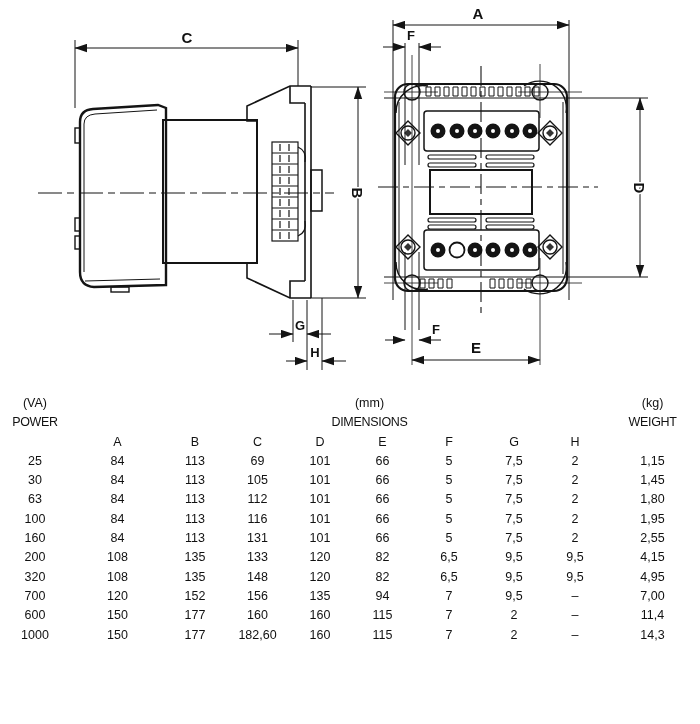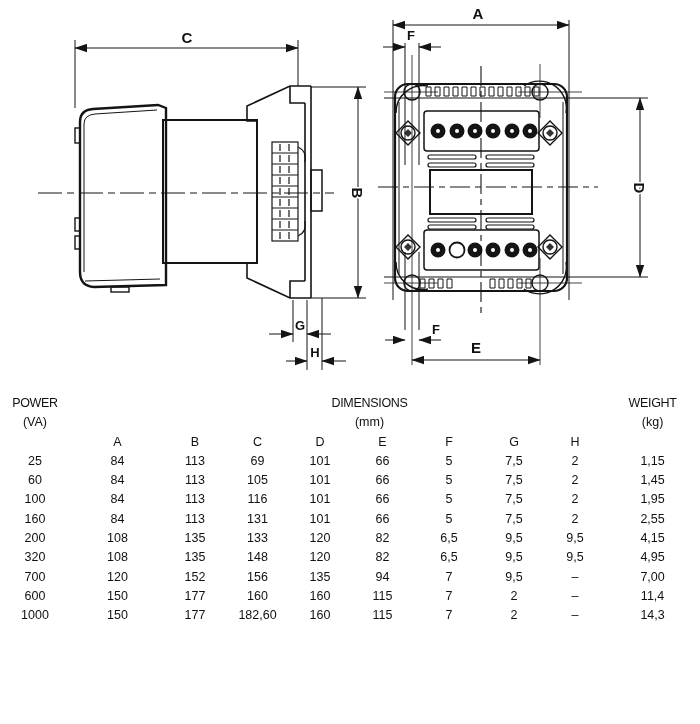--- a/index.html
+++ b/index.html
@@ -265,28 +265,28 @@
       <col style="width:65px">
         <col style="width:60px">
         <col style="width:65px">
       <col style="width:68px">
         <col style="width:62px">
         <col style="width:60px">
       <col style="width:95px">
     </colgroup>
     <tbody>
         <tr>
+      <td class="hdr-unit">(VA)</td>
+      <td class="hdr-unit hdr-dim-wrap" colspan="8"><span class="hdr-dim-shift">(mm)</span></td>
+      <td class="hdr-unit">(kg)</td>
+    </tr>
+    <tr>
       <td class="hdr-main">POWER</td>
       <td class="hdr-main hdr-dim-wrap" colspan="8"><span class="hdr-dim-shift">DIMENSIONS</span></td>
       <td class="hdr-main">WEIGHT</td>
-    </tr>
-    <tr>
-      <td class="hdr-unit">(VA)</td>
-      <td class="hdr-unit hdr-dim-wrap" colspan="8"><span class="hdr-dim-shift">(mm)</span></td>
-      <td class="hdr-unit">(kg)</td>
     </tr>
     <tr class="letters-row">
       <td></td>
       <td>A</td>
       <td>B</td>
       <td>C</td>
       <td>D</td>
       <td>E</td>
       <td>F</td>
       <td>G</td>
@@ -303,32 +303,44 @@
           <td>69</td>
           <td>101</td>
           <td>66</td>
           <td>5</td>
           <td>7,5</td>
           <td>2</td>
           <td>1,15</td>
         </tr>
 
         <tr>
-          <td class="c-power">60</td>
+          <td class="c-power">30</td>
           <td>84</td>
           <td>113</td>
           <td>105</td>
           <td>101</td>
           <td>66</td>
           <td>5</td>
           <td>7,5</td>
           <td>2</td>
           <td>1,45</td>
         </tr>
 
+        <tr>
+          <td class="c-power">63</td>
+          <td>84</td>
+          <td>113</td>
+          <td>112</td>
+          <td>101</td>
+          <td>66</td>
+          <td>5</td>
+          <td>7,5</td>
+          <td>2</td>
+          <td>1,80</td>
+        </tr>
 
         <tr>
           <td class="c-power">100</td>
           <td>84</td>
           <td>113</td>
           <td>116</td>
           <td>101</td>
           <td>66</td>
           <td>5</td>
           <td>7,5</td>

